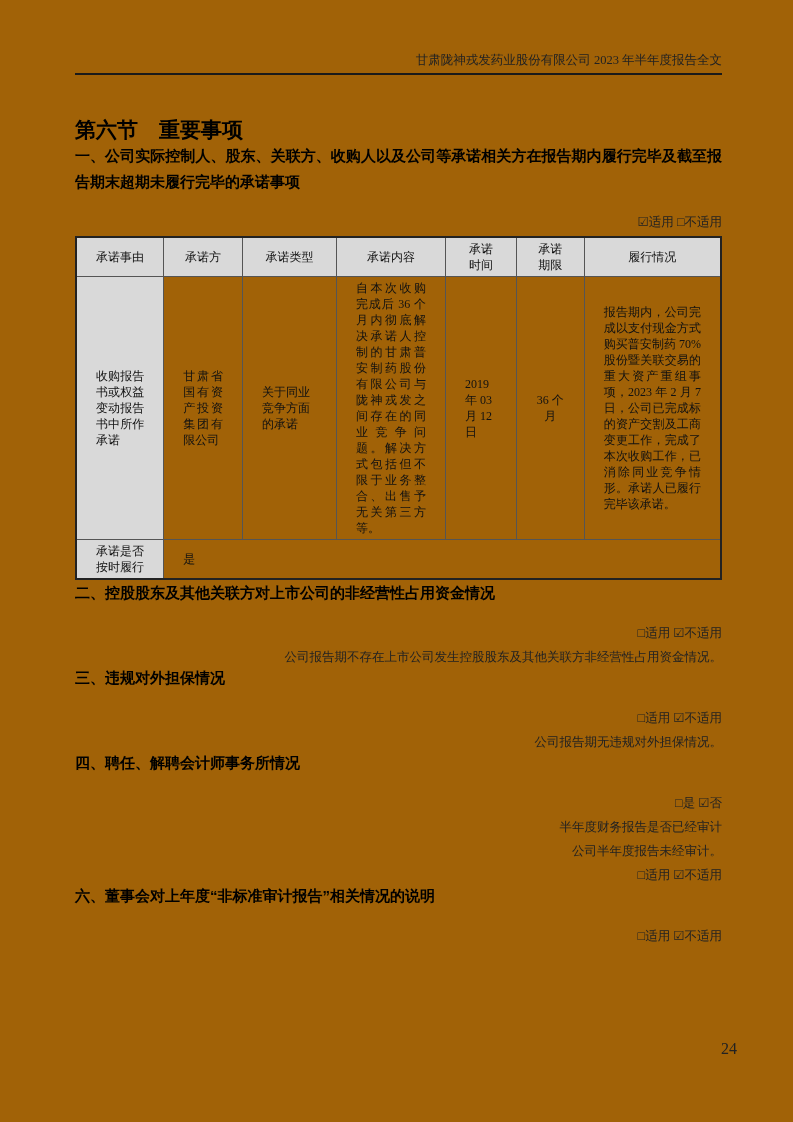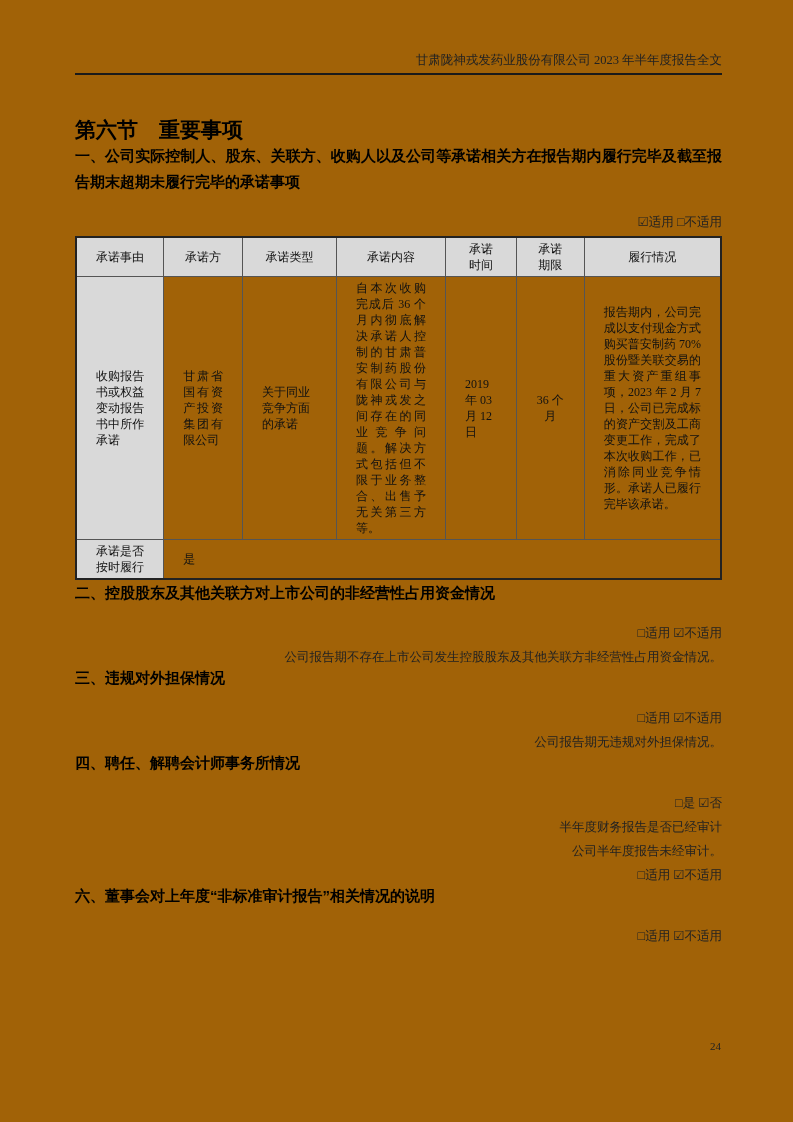--- a/index.html
+++ b/index.html
@@ -74,23 +74,23 @@
     height: 24px;
   }
   .commit-table .gray { background: #d9d9d9; }
   .commit-table .main-row { height: 176px; }
   .commit-table .footer-row { height: 39px; }
   .just { text-align: justify; }
   .ctr  { text-align: center; }
   .v-top { vertical-align: top; }
   .page-number {
     position: absolute;
-    right: 72px;
+    right: 56px;
     top: 1040px;
-    font-size: 11px;
+    font-size: 16px;
     color: #222;
   }
 </style>
 </head>
 <body>
 
 <div class="page">
 
   <div class="doc-header">
     <span>甘肃陇神戎发药业股份有限公司 2023 年半年度报告全文</span>

